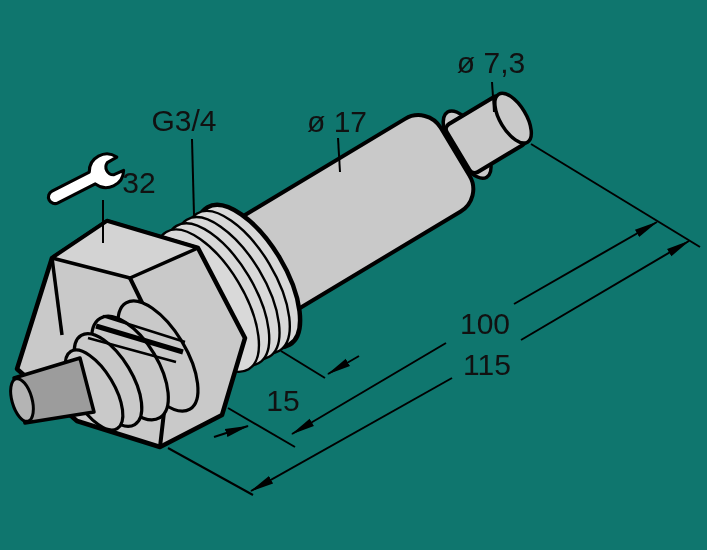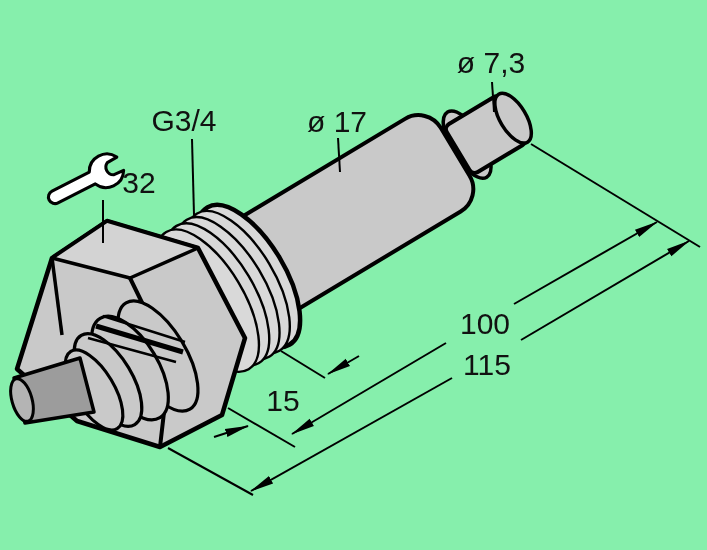--- a/index.html
+++ b/index.html
@@ -1,16 +1,16 @@
 <!DOCTYPE html>
 <html><head>
 <meta charset="utf-8">
 <style>
   html,body{margin:0;padding:0;background:#ffffff;}
-  .stage{position:relative;width:707px;height:550px;background:#86efac;overflow:hidden;
+  .stage{position:relative;width:707px;height:550px;background:#0f766e;overflow:hidden;
          font-family:"Liberation Sans", sans-serif;}
   svg{display:block;}
   text{font-family:"Liberation Sans","DejaVu Sans",sans-serif;font-size:30px;fill:#111111;}
   .dimline{stroke:#000;stroke-width:2;fill:none;}
 </style>
 </head>
 <body>
 
 <div class="stage">
 <svg width="707" height="550" viewBox="0 0 707 550">

